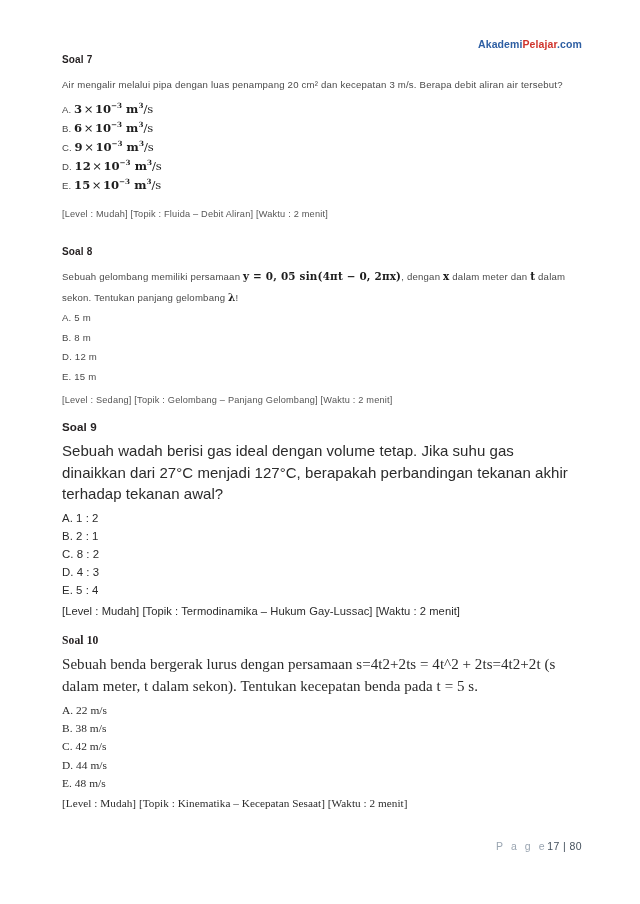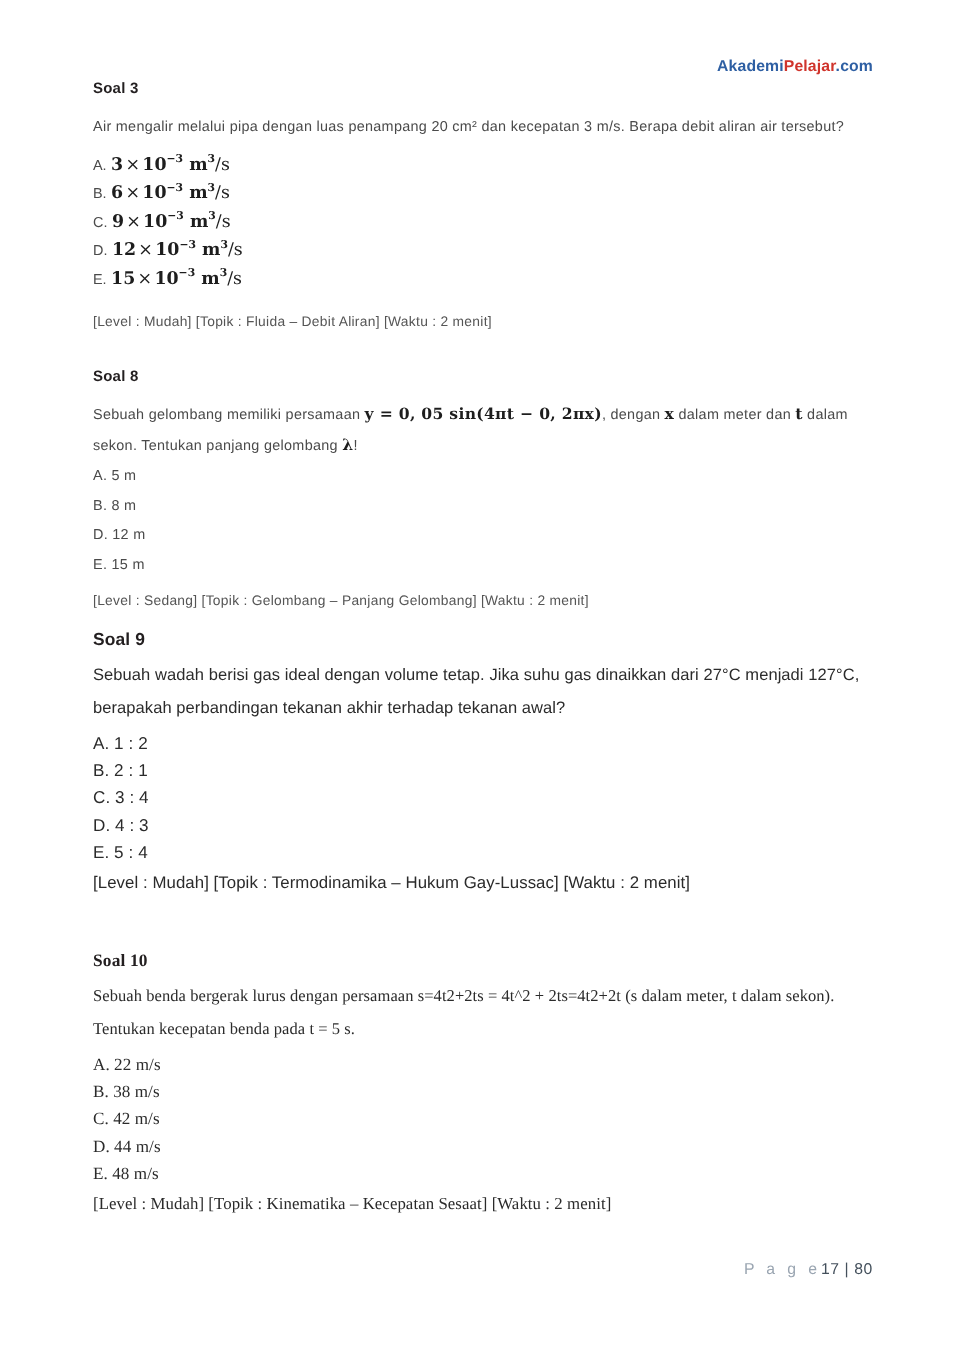--- a/index.html
+++ b/index.html
@@ -49,21 +49,21 @@
   .meta  { color: #4a4a4a; }
 
   
   .style-light .qtitle { font-size: 10px; line-height: 16px; letter-spacing: .15px; }
   .style-light .qbody  { font-size: 9.6px; line-height: 21px; letter-spacing: .2px; color:#4a4a4a; }
   .style-light .opt    { font-size: 9.6px; line-height: 19.6px; letter-spacing: .2px; color:#4a4a4a; }
   .style-light .meta   { font-size: 9.2px; line-height: 18px; letter-spacing: .2px; color:#555; }
 
   
   .style-bold .qtitle { font-size: 11.6px; line-height: 18px; letter-spacing: .1px; }
-  .style-bold .qbody  { font-size: 11px; line-height: 21.5px; letter-spacing: .05px; color:#2b2b2b; }
+  .style-bold .qbody  { font-size: 15px; line-height: 21.5px; letter-spacing: .05px; color:#2b2b2b; }
   .style-bold .opt    { font-size: 11.4px; line-height: 18.2px; letter-spacing: .05px; color:#2b2b2b; }
   .style-bold .meta   { font-size: 11.2px; line-height: 19px; letter-spacing: .05px; color:#2b2b2b; }
 
   
   .mathrow {
     display: flex;
     align-items: baseline;
     white-space: nowrap;
   }
   .optlabel { display: inline-block; }
@@ -114,21 +114,21 @@
 </head>
 <body>
 
 <div class="page">
 
   <div class="brand">
     <span class="b-blue">Akademi</span><span class="b-red">Pelajar</span><span class="b-blue">.com</span>
   </div>
 
   <div class="qblock style-light" style="top:52px;">
-    <div class="qtitle">Soal 3</div>
+    <div class="qtitle">Soal 7</div>
     <div class="qbody" style="margin-top:6px;">Air mengalir melalui pipa dengan luas penampang 20 cm² dan kecepatan 3 m/s. Berapa debit aliran air tersebut?</div>
 
     <div style="margin-top:7px;">
       <div class="mathrow" style="height:19px;">
         <span class="optlabel">A.</span>
         <span class="math"><span class="num">3</span><span class="times">×</span><span class="num">10</span><sup>−3</sup>&nbsp;<span>m</span><sup>3</sup><span class="sl">/s</span></span>
       </div>
       <div class="mathrow" style="height:19px;">
         <span class="optlabel">B.</span>
         <span class="math"><span class="num">6</span><span class="times">×</span><span class="num">10</span><sup>−3</sup>&nbsp;<span>m</span><sup>3</sup><span class="sl">/s</span></span>
@@ -165,21 +165,21 @@
     <div class="meta" style="margin-top:5px;">[Level : Sedang] [Topik : Gelombang – Panjang Gelombang] [Waktu : 2 menit]</div>
   </div>
 
   <div class="qblock style-bold" style="top:418px;">
     <div class="qtitle">Soal 9</div>
     <div class="qbody" style="margin-top:4px;">Sebuah wadah berisi gas ideal dengan volume tetap. Jika suhu gas dinaikkan dari 27°C menjadi 127°C, berapakah perbandingan tekanan akhir terhadap tekanan awal?</div>
 
     <div style="margin-top:4px;">
       <div class="opt">A. 1 : 2</div>
       <div class="opt">B. 2 : 1</div>
-      <div class="opt">C. 3 : 4</div>
+      <div class="opt">C. 8 : 2</div>
       <div class="opt">D. 4 : 3</div>
       <div class="opt">E. 5 : 4</div>
     </div>
 
     <div class="meta" style="margin-top:2px;">[Level : Mudah] [Topik : Termodinamika – Hukum Gay-Lussac] [Waktu : 2 menit]</div>
   </div>
 
   <div class="qblock style-bold" style="top:632px;font-family:Liberation Serif, serif;">
     <div class="qtitle">Soal 10</div>
     <div class="qbody" style="margin-top:4px;">Sebuah benda bergerak lurus dengan persamaan s=4t2+2ts = 4t^2 + 2ts=4t2+2t (s dalam meter, t dalam sekon). Tentukan kecepatan benda pada t = 5 s.</div>

